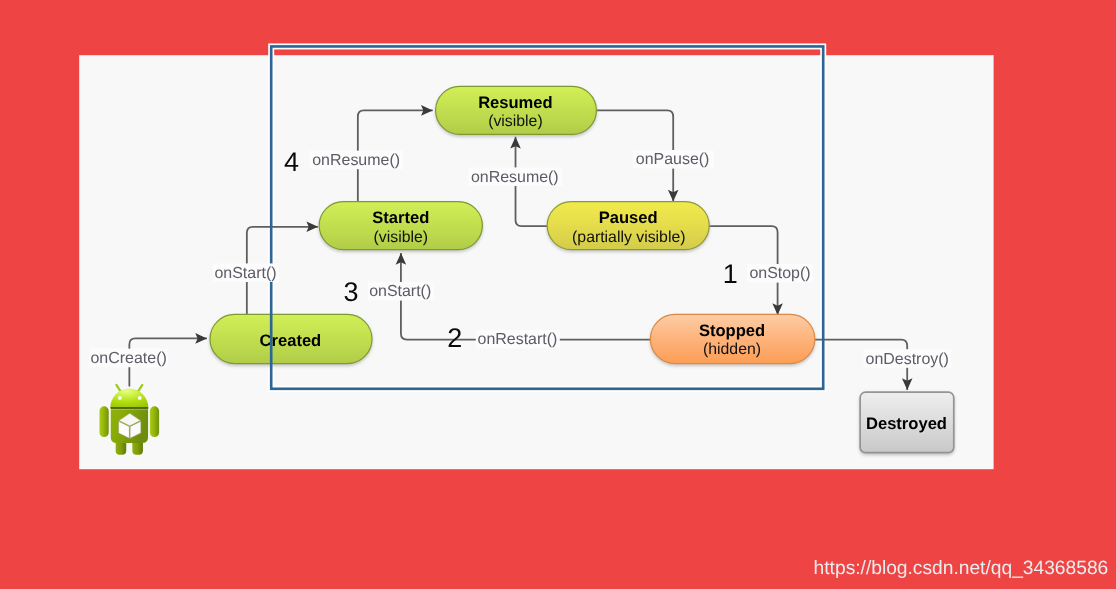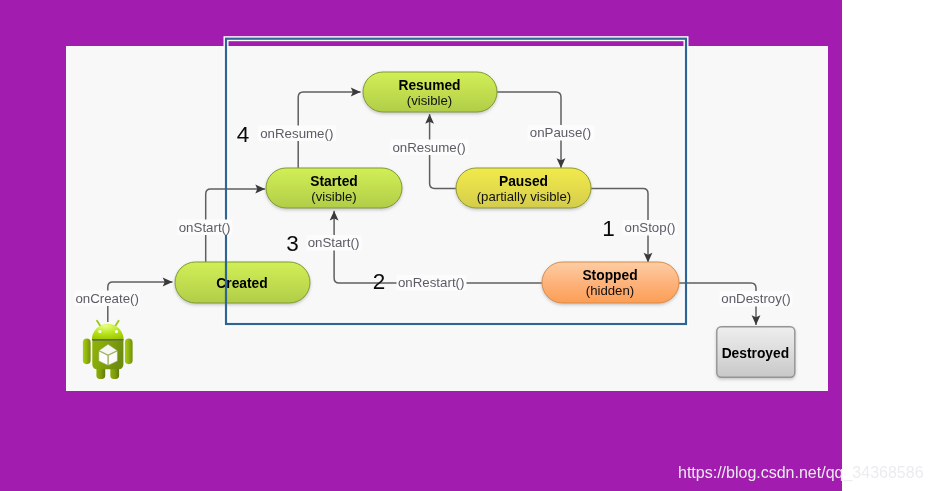--- a/index.html
+++ b/index.html
@@ -1,18 +1,18 @@
 <!DOCTYPE html>
 <html><head>
 <meta charset="utf-8">
 <style>
   html,body{margin:0;padding:0;background:#ffffff;}
   body{width:930px;height:491px;overflow:hidden;
        font-family:"Liberation Sans",sans-serif;-webkit-font-smoothing:antialiased;}
-  #root{position:relative;width:842px;height:491px;background:#a21caf;}
+  #root{position:relative;width:930px;height:491px;background:#ef4444;}
   #panel{position:absolute;left:66px;top:46px;width:762px;height:345px;background:#f8f8f8;}
   svg{position:absolute;left:0;top:0;}
   .nodeLabel{font-family:"Liberation Sans",sans-serif;font-size:13.8px;font-weight:bold;fill:#000;text-anchor:middle;}
   .nodeSub{font-family:"Liberation Sans",sans-serif;font-size:13.2px;font-weight:normal;fill:#111;text-anchor:middle;}
   .edgeLabel{font-family:"Liberation Sans",sans-serif;font-size:13.3px;fill:#5c5c66;text-anchor:middle;}
   .stepNum{font-family:"Liberation Sans",sans-serif;font-size:22.5px;fill:#0a0a0a;text-anchor:middle;}
   .wm{font-family:"Liberation Sans",sans-serif;font-size:16px;fill:#eaecee;text-anchor:start;}
 </style>
 </head>
 <body>

